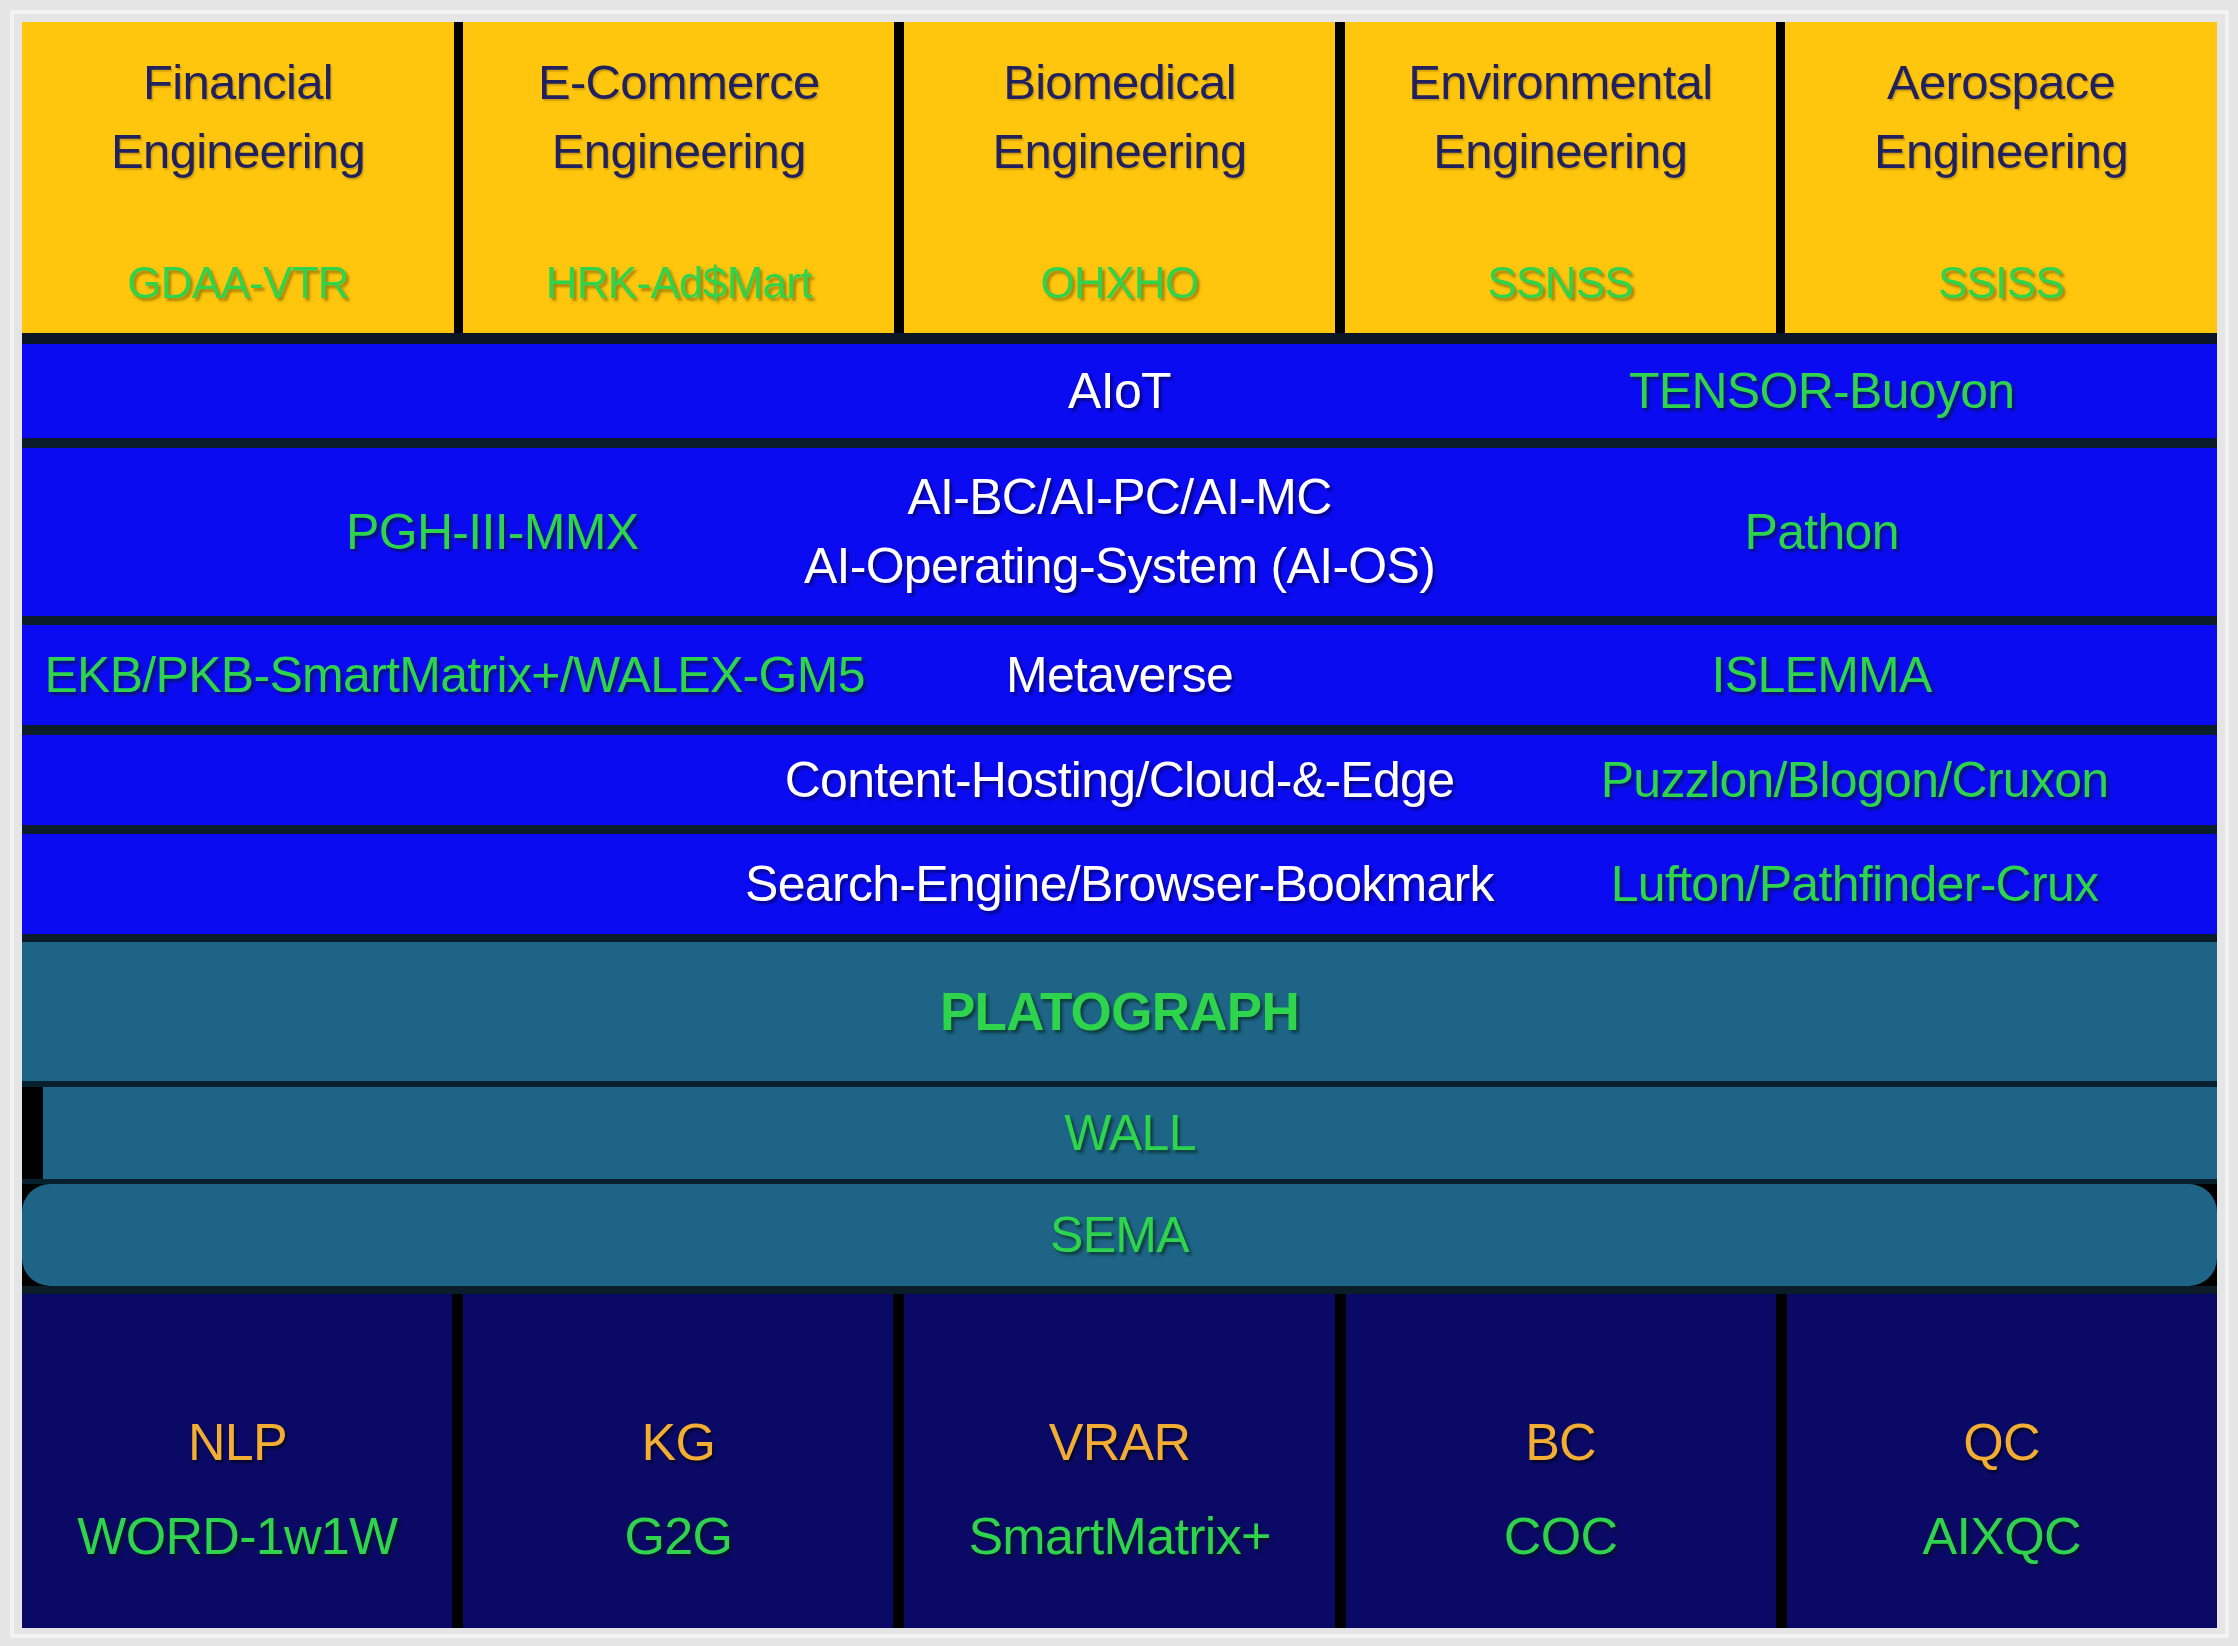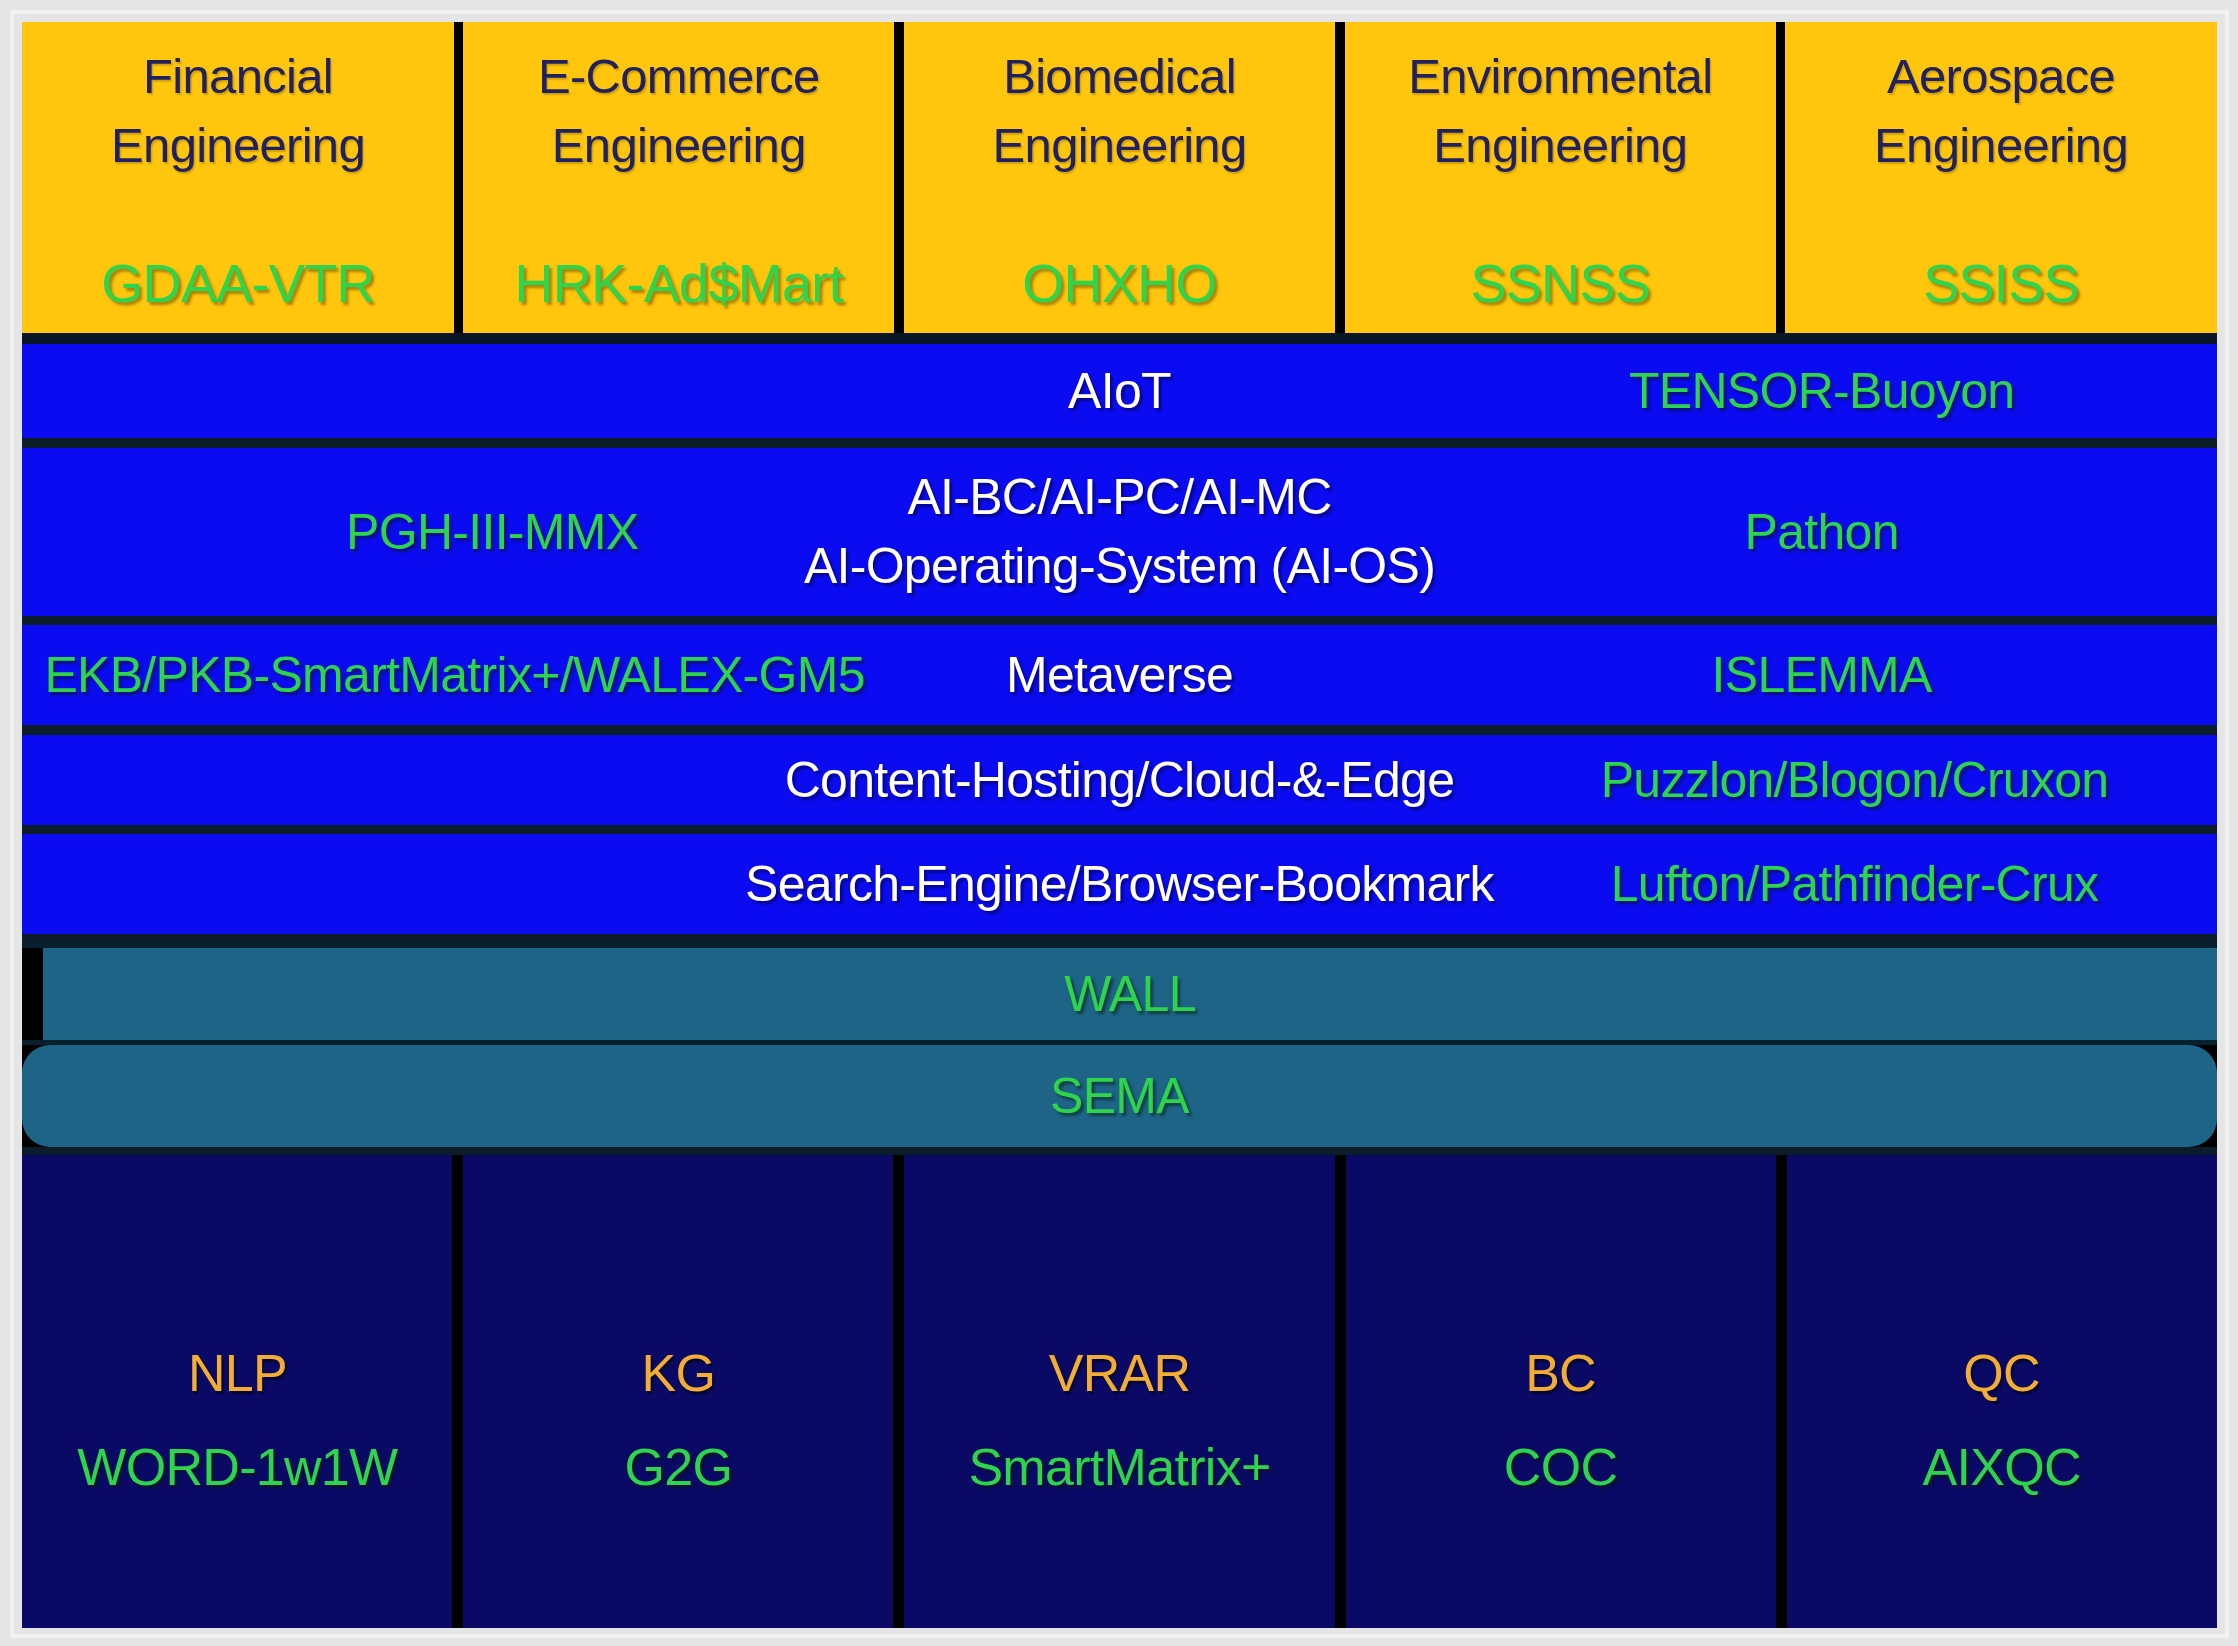--- a/index.html
+++ b/index.html
@@ -17,21 +17,21 @@
     position:relative;width:2239px;height:1646px;background:#e5e5e5;overflow:hidden;
     font-family:"Liberation Sans",sans-serif;
   }
   .ring{position:absolute;left:10.2px;top:10.2px;right:10.2px;bottom:8.1px;border:4.1px solid #f2f2f2;}
   .content{position:absolute;left:22.4px;top:22.4px;right:22.4px;bottom:17.6px;display:flex;flex-direction:column;background:#000;}
 
   
   .row-yellow{height:311px;display:flex;gap:9.5px;}
   .ycell{flex:1;background:var(--yellow);display:flex;flex-direction:column;align-items:center;justify-content:center;gap:27px;}
   .ytitle{color:var(--darktitle);font-size:49px;line-height:1.42;text-align:center;letter-spacing:-0.7px;text-shadow:1.4px 2px 1.4px rgba(120,90,0,0.35);}
-  .ylabel{font-size:54px;letter-spacing:-0.7px;margin-top:44px;}
+  .ylabel{font-size:44px;letter-spacing:-0.7px;margin-top:44px;}
 
   
   .t-green{color:var(--green);text-shadow:2.7px 3.4px 2.7px rgba(0,25,0,0.5);}
   .t-green-y{color:var(--green);text-shadow:2.7px 3.4px 2.7px rgba(95,75,0,0.55);}
   .t-white{color:#ffffff;text-shadow:2.7px 3.4px 2.7px rgba(0,0,40,0.5);}
   .t-orange{color:var(--orange);text-shadow:2px 2.7px 2px rgba(0,0,0,0.5);}
 
   
   .sep16{height:11px;background:#0a1526;}
   .sep14{height:9.5px;background:var(--sep);}
@@ -142,20 +142,23 @@
 
     <div class="sep14"></div>
 
     <div class="row-blue rb5">
       <span class="abs zc t-white">Search-Engine/Browser-Bookmark</span>
       <span class="abs zr2 t-green">Lufton/Pathfinder-Crux</span>
     </div>
 
     <div class="sep12"></div>
 
+    <div class="row-teal rt1">
+      <span class="t-green">PLATOGRAPH</span>
+    </div>
     <div class="sep8"></div>
     <div class="row-teal rt2">
       <span class="t-green">WALL</span>
     </div>
     <div class="sep8"></div>
     <div class="row-teal rt3">
       <span class="t-green">SEMA</span>
     </div>
 
     <div class="sep12"></div>

